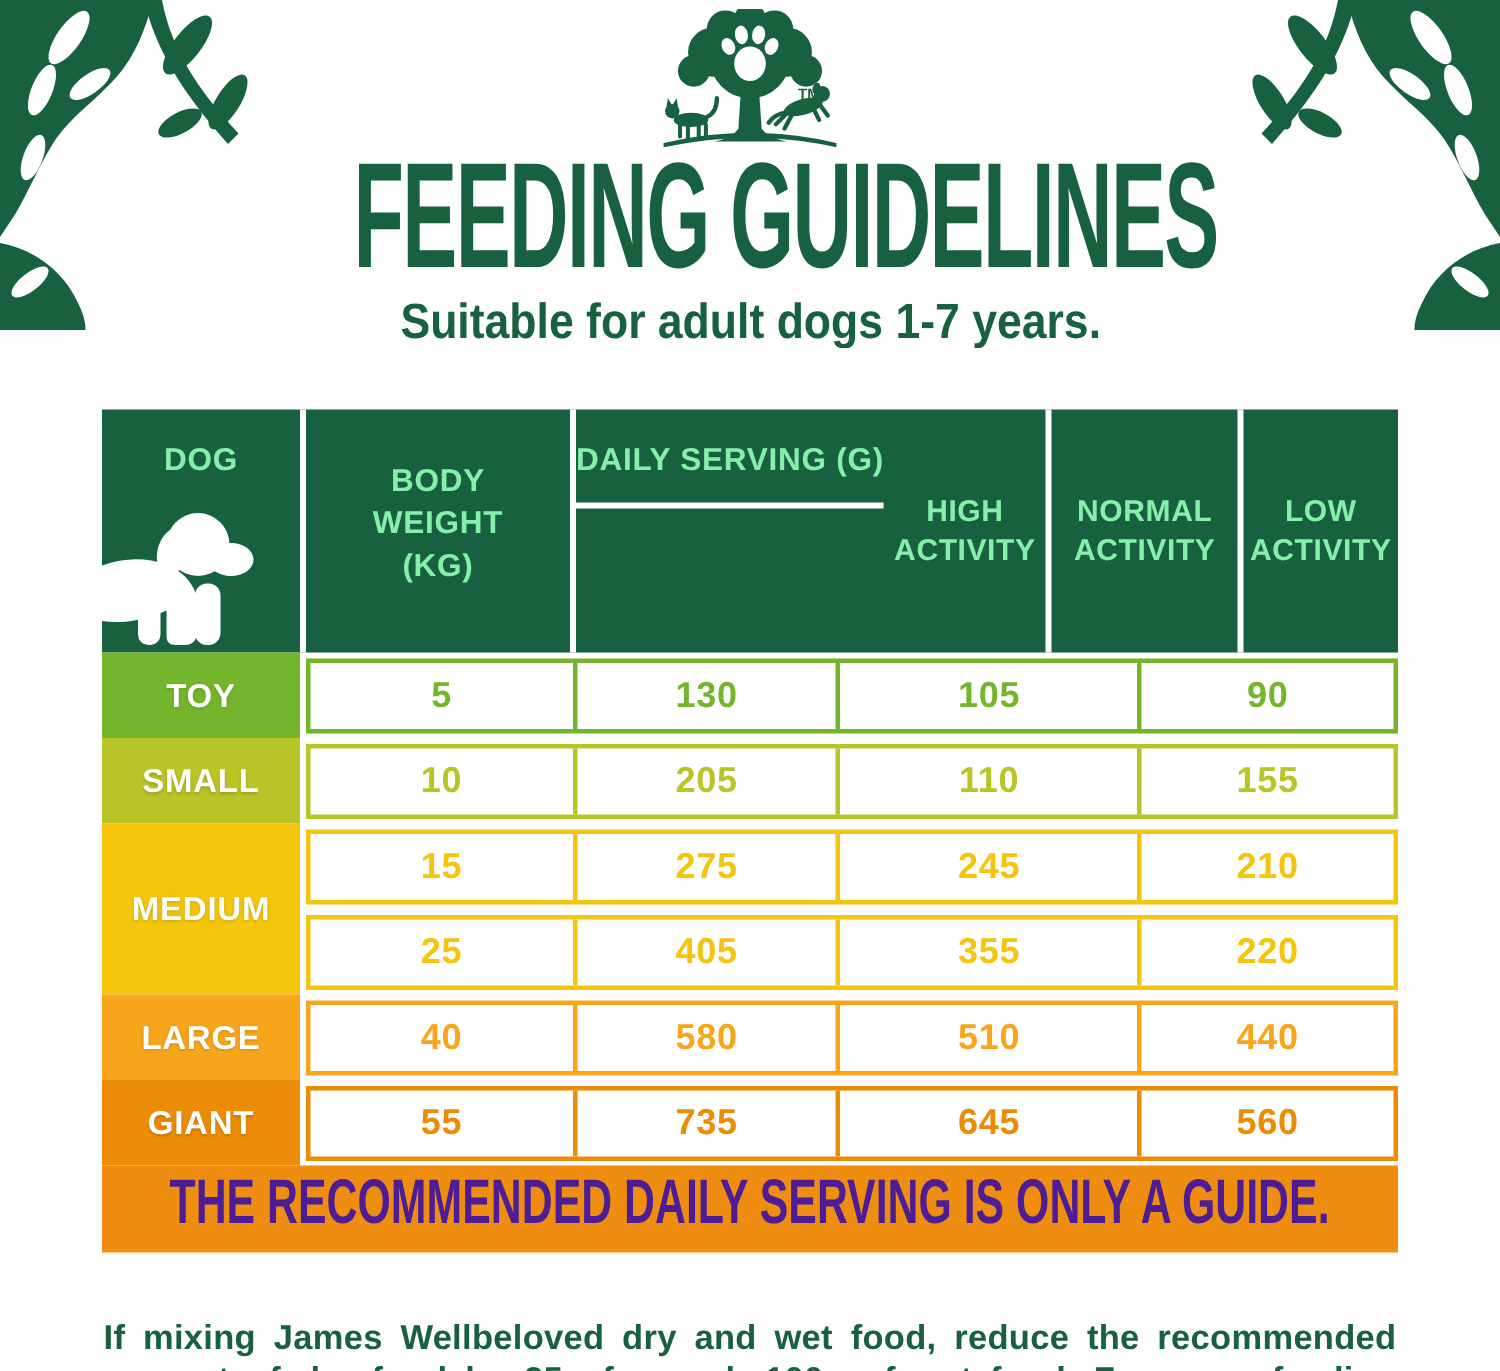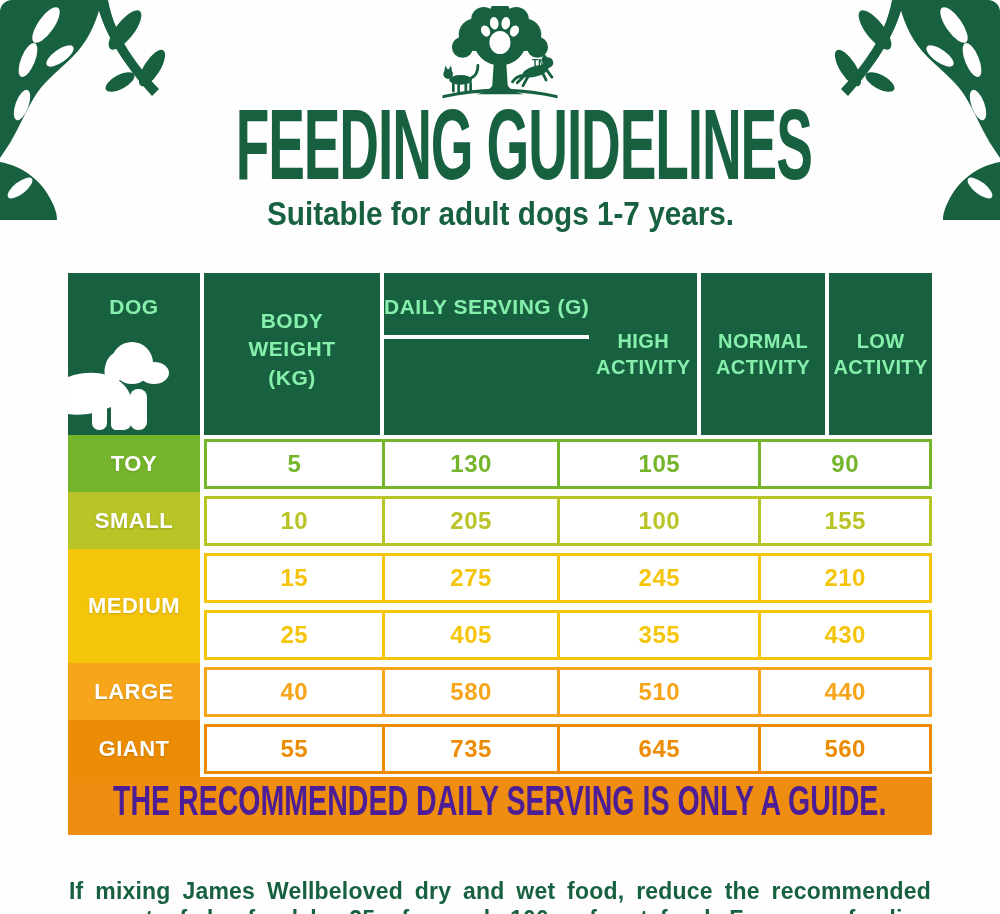--- a/index.html
+++ b/index.html
@@ -1,18 +1,18 @@
 <!DOCTYPE html>
 <html><head>
 <meta charset="utf-8">
 <style>
   html,body{margin:0;padding:0;background:#fff;}
   .page{
     position:relative;width:1000px;height:914px;overflow:hidden;
-    background:#fdfefd;font-family:"Liberation Sans",sans-serif;border-radius:12px;
+    background:#fdfefd;font-family:"Liberation Sans",sans-serif;
     -webkit-font-smoothing:antialiased;
   }
   
   .corner{position:absolute;top:0;width:175px;height:220px;}
   .corner-left{left:0;}
   .corner-right{right:0;transform:scaleX(-1);}
   
   .logo-wrap{position:relative;padding-top:6px;text-align:center;height:96px;}
   .tm{
     position:absolute;left:532px;top:58px;font-size:10px;font-weight:bold;
@@ -219,40 +219,40 @@
         </div>
       </div>
     </div>
 
     <div class="tgroup g-small">
       <div class="glabel">SMALL</div>
       <div class="grows">
         <div class="drow">
           <div class="dcell">10</div>
           <div class="dcell">205</div>
-          <div class="dcell">100</div>
+          <div class="dcell">110</div>
           <div class="dcell">155</div>
         </div>
       </div>
     </div>
 
     <div class="tgroup g-medium">
       <div class="glabel">MEDIUM</div>
       <div class="grows">
         <div class="drow">
           <div class="dcell">15</div>
           <div class="dcell">275</div>
           <div class="dcell">245</div>
           <div class="dcell">210</div>
         </div>
         <div class="drow">
           <div class="dcell">25</div>
           <div class="dcell">405</div>
           <div class="dcell">355</div>
-          <div class="dcell">430</div>
+          <div class="dcell">220</div>
         </div>
       </div>
     </div>
 
     <div class="tgroup g-large">
       <div class="glabel">LARGE</div>
       <div class="grows">
         <div class="drow">
           <div class="dcell">40</div>
           <div class="dcell">580</div>

